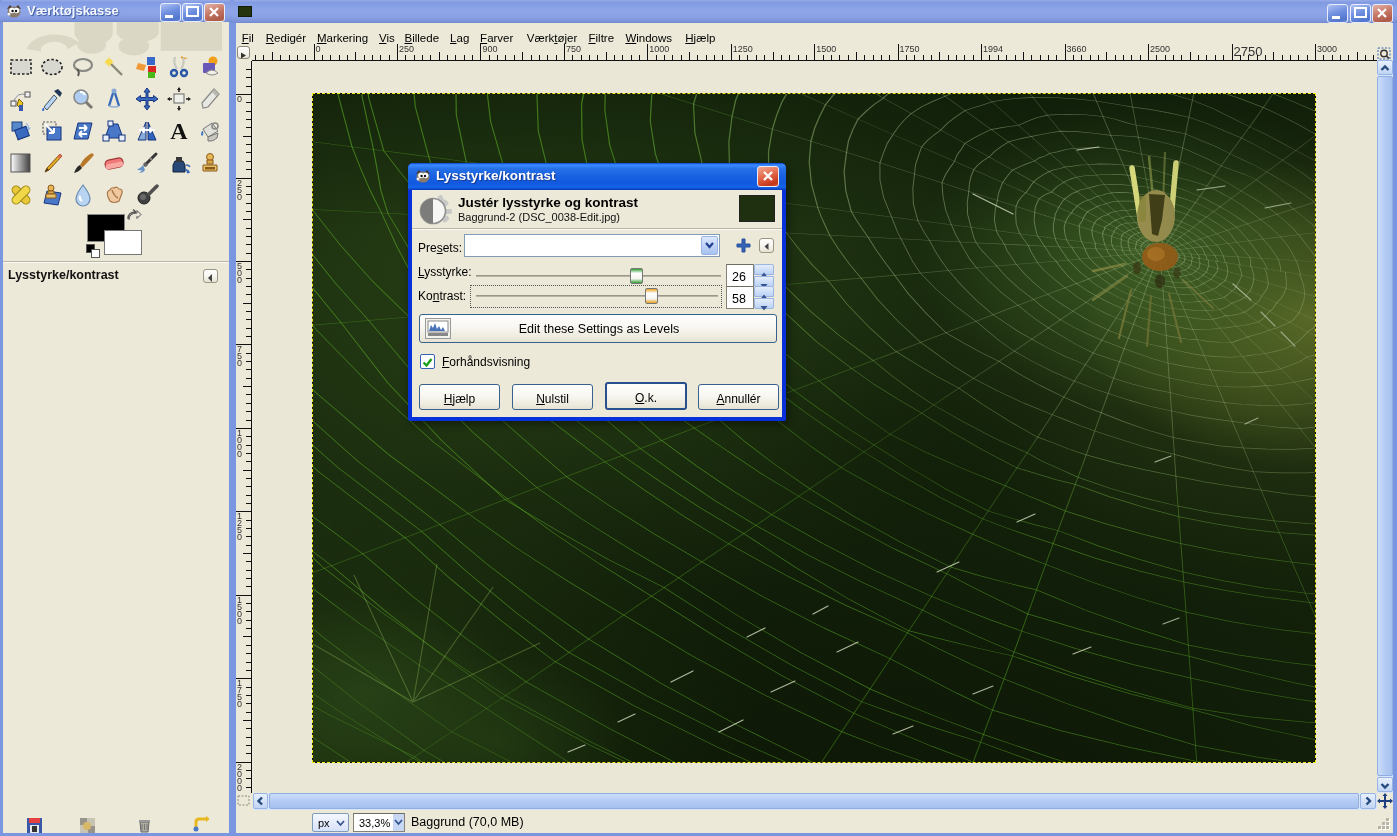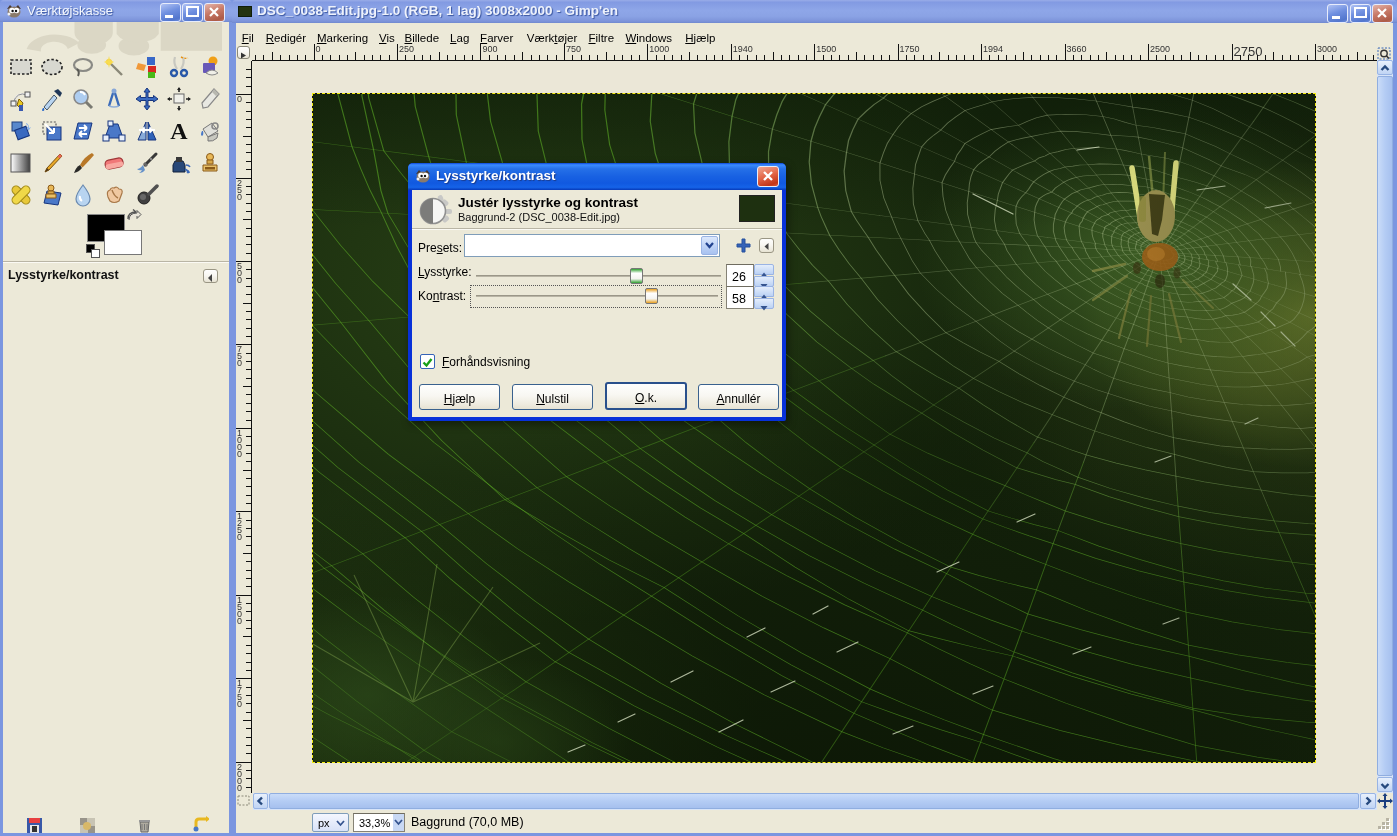--- a/index.html
+++ b/index.html
@@ -18,21 +18,21 @@
  <div class="abs tbact" style="left:0;top:0;width:232px;height:22px;border-radius:4px 4px 0 0">
    <svg class="abs" style="left:6px;top:3px" width="16" height="16" viewBox="0 0 16 16">
         <path d="M1 6 l3 -4 3 3 M15 6 l-3 -4 -3 3" fill="#4a3a30"></path>
         <ellipse cx="8" cy="9" rx="6.5" ry="5.5" fill="#8a7a6a"></ellipse>
         <circle cx="6" cy="7.5" r="2.8" fill="#fff"></circle>
         <circle cx="10.5" cy="7.5" r="2.8" fill="#fff"></circle>
         <circle cx="6.6" cy="8" r="1.2" fill="#111"></circle>
         <circle cx="10" cy="8" r="1.2" fill="#111"></circle>
         <circle cx="3" cy="11" r="1.5" fill="#f0f0f0"></circle>
       </svg>
-   <span class="abs" style="left:27px;top:3px;font-size:13px;font-weight:normal;color:#f4f7fd;text-shadow:1px 1px 1px #3a56a0">Værktøjskasse</span>
+   <span class="abs" style="left:27px;top:3px;font-size:13px;font-weight:bold;color:#f4f7fd;text-shadow:1px 1px 1px #3a56a0">Værktøjskasse</span>
    <div class="xpbtn bblue" style="left:160px"><svg width="19" height="17">
           <rect x="4" y="11" width="8" height="3" fill="#fff"></rect>
         </svg></div>
    <div class="xpbtn bblue" style="left:182px"><svg width="19" height="17">
           <rect x="4" y="3" width="11" height="9" fill="none" stroke="#fff" stroke-width="2"></rect>
         </svg></div>
    <div class="xpbtn bred" style="left:204px"><svg width="19" height="17">
           <path d="M5 4 L13 12 M13 4 L5 12" stroke="#fff" stroke-width="2.2"></path>
         </svg></div>
  </div>
@@ -247,21 +247,20 @@
         <path d="M4 13 V6 q0 -3 3 -3 h7" fill="none" stroke="#e8b820" stroke-width="3"></path>
         <path d="M14 0 l4 3 -4 3z" fill="#e8b820"></path>
         <circle cx="4" cy="13" r="2.5" fill="#4878c8"></circle>
       </svg>
  </div>
  <div class="abs" style="left:0;top:833px;width:232px;height:3px;background:#7b96e0"></div>
 </div>
 <div class="abs" style="left:232px;top:0;width:1165px;height:836px;background:#7b96e0">
  <div class="abs tbact" style="left:0;top:0;width:1165px;height:23px;border-radius:4px 4px 0 0">
    <div class="abs" style="left:6px;top:6px;width:14px;height:11px;background:#24330e;border:1px solid #101d08"></div>
-   <span class="abs" style="left:25px;top:3px;font-size:13.5px;font-weight:bold;color:#eef2fb;text-shadow:1px 1px 1px #3a56a0;white-space:nowrap">DSC_0038-Edit.jpg-1.0 (RGB, 1 lag) 3008x2000 - Gimp'en</span>
    <div class="xpbtn bblue" style="left:1095px;top:4px"><svg width="19" height="17">
           <rect x="4" y="11" width="8" height="3" fill="#fff"></rect>
         </svg></div>
    <div class="xpbtn bblue" style="left:1118px;top:4px"><svg width="19" height="17">
           <rect x="4" y="3" width="11" height="9" fill="none" stroke="#fff" stroke-width="2"></rect>
         </svg></div>
    <div class="xpbtn bred" style="left:1140px;top:4px"><svg width="19" height="17">
           <path d="M5 4 L13 12 M13 4 L5 12" stroke="#fff" stroke-width="2.2"></path>
         </svg></div>
  </div>
@@ -285,21 +284,21 @@
         <div class="abs" style="left:63.5px;top:0px;font-size:9px;color:#333">0</div>
         <div class="abs" style="left:144.9px;top:0;width:1px;height:17px;background:#111"></div>
         <div class="abs" style="left:146.9px;top:0px;font-size:9px;color:#333">250</div>
         <div class="abs" style="left:228.4px;top:0;width:1px;height:17px;background:#111"></div>
         <div class="abs" style="left:230.4px;top:0px;font-size:9px;color:#333">900</div>
         <div class="abs" style="left:311.9px;top:0;width:1px;height:17px;background:#111"></div>
         <div class="abs" style="left:313.9px;top:0px;font-size:9px;color:#333">750</div>
         <div class="abs" style="left:395.3px;top:0;width:1px;height:17px;background:#111"></div>
         <div class="abs" style="left:397.3px;top:0px;font-size:9px;color:#333">1000</div>
         <div class="abs" style="left:478.8px;top:0;width:1px;height:17px;background:#111"></div>
-        <div class="abs" style="left:480.8px;top:0px;font-size:9px;color:#333">1940</div>
+        <div class="abs" style="left:480.8px;top:0px;font-size:9px;color:#333">1250</div>
         <div class="abs" style="left:562.2px;top:0;width:1px;height:17px;background:#111"></div>
         <div class="abs" style="left:564.2px;top:0px;font-size:9px;color:#333">1500</div>
         <div class="abs" style="left:645.6px;top:0;width:1px;height:17px;background:#111"></div>
         <div class="abs" style="left:647.6px;top:0px;font-size:9px;color:#333">1750</div>
         <div class="abs" style="left:729.1px;top:0;width:1px;height:17px;background:#111"></div>
         <div class="abs" style="left:731.1px;top:0px;font-size:9px;color:#333">1994</div>
         <div class="abs" style="left:812.6px;top:0;width:1px;height:17px;background:#111"></div>
         <div class="abs" style="left:814.6px;top:0px;font-size:9px;color:#333">3660</div>
         <div class="abs" style="left:896.0px;top:0;width:1px;height:17px;background:#111"></div>
         <div class="abs" style="left:898.0px;top:0px;font-size:9px;color:#333">2500</div>
@@ -1188,20 +1187,28 @@
   <div class="abs entry" style="left:314px;top:96px;width:28px;height:23px;font-size:12.5px;padding:5px 0 0 5px">58</div>
   <div class="abs" style="left:342px;top:96px;width:20px;height:23px">
     <div class="abs" style="left:0;top:0;width:20px;height:11px;background:linear-gradient(180deg,#e4eefc,#bcd2f4);border:1px solid #9ab4e4;border-radius:2px 2px 0 0"><svg width="18" height="9">
             <path d="M9 2.5 L12.5 7 H5.5 Z" fill="#35548f"></path>
           </svg></div>
     <div class="abs" style="left:0;top:11.5px;width:20px;height:11px;background:linear-gradient(180deg,#e4eefc,#bcd2f4);border:1px solid #9ab4e4;border-radius:0 0 2px 2px"><svg width="18" height="9">
             <path d="M9 6.5 L12.5 2 H5.5 Z" fill="#35548f"></path>
           </svg></div>
   </div>
 
+  <div class="abs gbtn" style="left:7px;top:124px;width:358px;height:29px">
+    <div class="abs" style="left:5px;top:3px;width:26px;height:21px;background:#f4f2ec;border:1px solid #999"><svg width="24" height="19">
+            <rect x="2" y="2" width="20" height="11" fill="#fff" stroke="#888"></rect>
+            <path d="M3 12 L5 6 L7 9 L9 4 L11 10 L13 7 L15 11 L17 8 L19 12 Z" fill="#4a72b8"></path>
+            <rect x="2" y="14" width="20" height="3" fill="#888"></rect>
+          </svg></div>
+    <div class="abs" style="left:0;top:7px;width:358px;text-align:center;font-size:12.5px;color:#000">Edit these Settings as Levels</div>
+  </div>
 
   <div class="abs" style="left:8px;top:164px;width:15px;height:15px;background:#fff;border:1px solid #3563b8;border-radius:2px"><svg width="13" height="13">
           <path d="M2.5 6.5 L5.5 9.5 L10.5 3" stroke="#18a018" stroke-width="2.4" fill="none"></path>
         </svg></div>
   <div class="abs lbl" style="left:30px;top:165px"><u>F</u>orhåndsvisning</div>
 
   <div class="abs gbtn" style="left:7px;top:194px;width:81px;height:26px;text-align:center;font-size:12px;padding-top:7px"><u>H</u>jælp</div>
   <div class="abs gbtn" style="left:100px;top:194px;width:81px;height:26px;text-align:center;font-size:12px;padding-top:7px"><u>N</u>ulstil</div>
   <div class="abs gbtn" style="left:193px;top:192px;width:82px;height:28px;border:2px solid #29508c;text-align:center;font-size:12px;padding-top:7px"><u>O</u>.k.</div>
   <div class="abs gbtn" style="left:286px;top:194px;width:81px;height:26px;text-align:center;font-size:12px;padding-top:7px"><u>A</u>nnullér</div>

